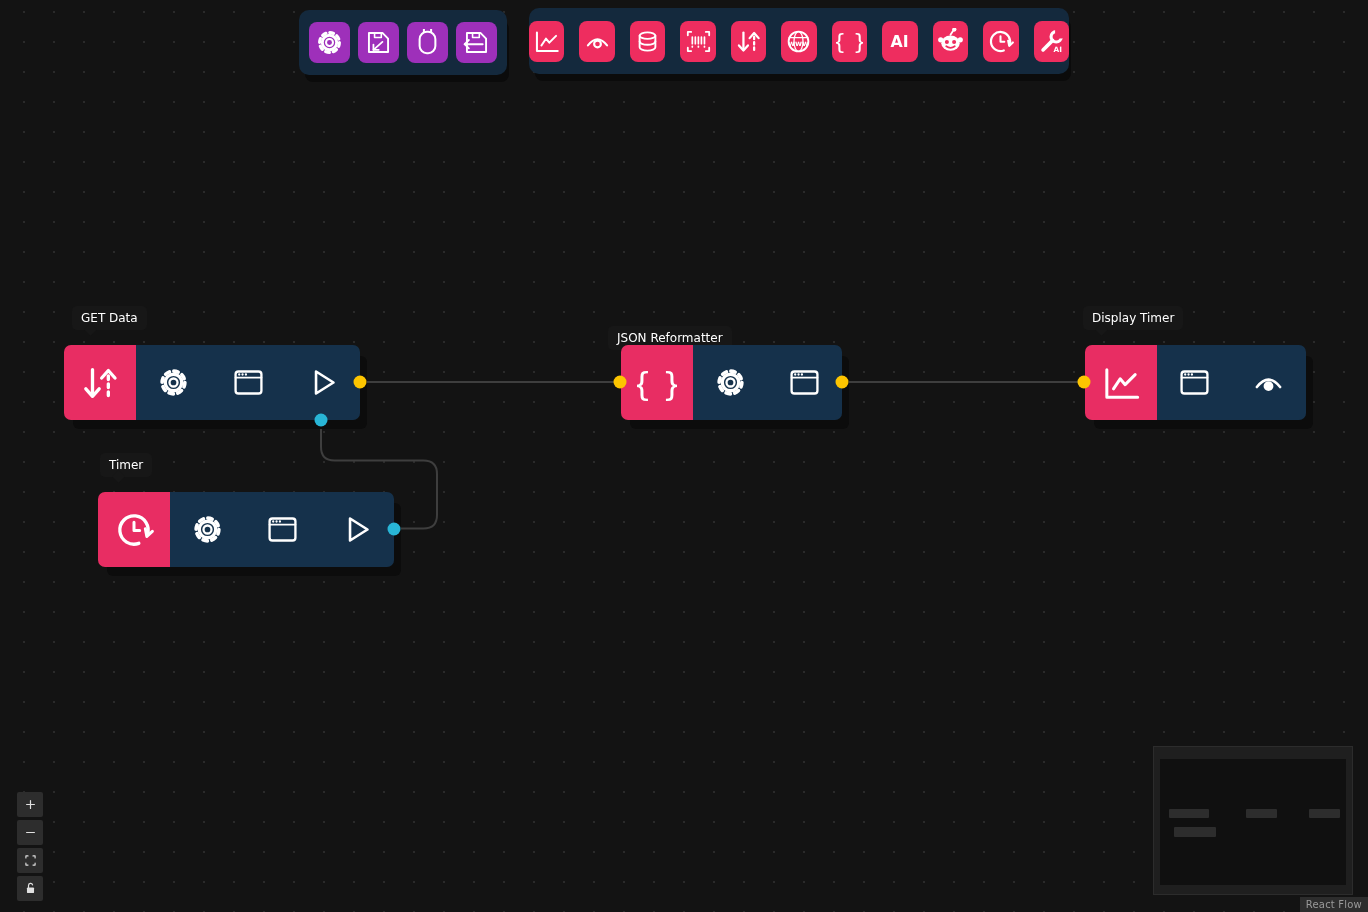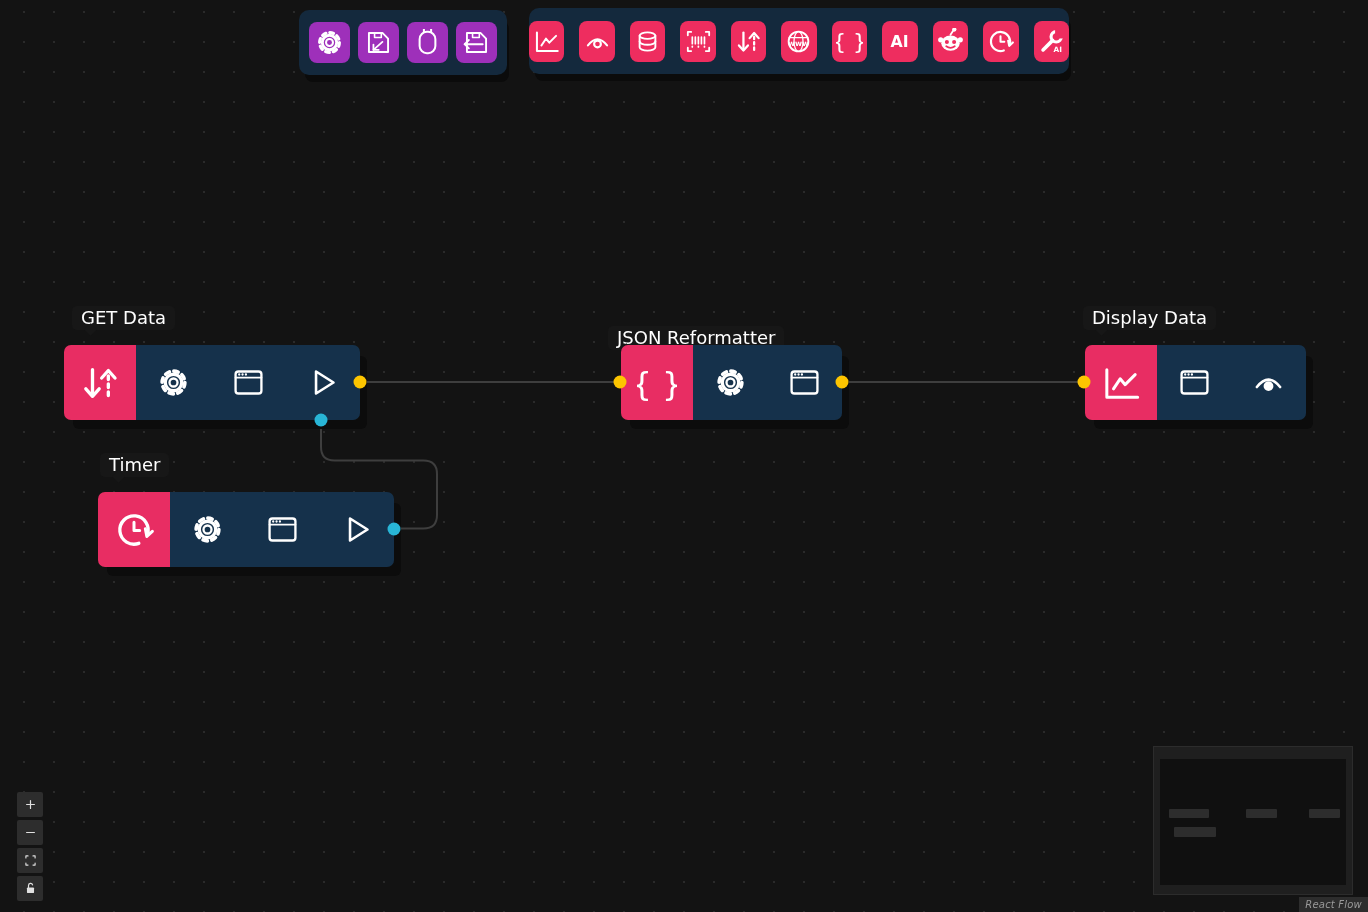--- a/index.html
+++ b/index.html
@@ -22,56 +22,56 @@
   .icon svg{display:block;width:100%;height:100%;}
   .tbtn .icon{width:27px;height:27px;}
   
   .node{position:absolute;display:flex;border-radius:7px;box-shadow:8px 10px 0 -1px #0c0c0c;}
   .node .accent{--bg:#e82d63;width:72px;background:var(--bg);border-radius:7px 0 0 7px;
     display:flex;align-items:center;justify-content:center;cursor:grab;}
   .node .accent .icon{width:40px;height:40px;}
   .node .body{flex:1;background:#15314b;border-radius:0 7px 7px 0;display:flex;}
   .node .action{flex:1;display:flex;align-items:center;justify-content:center;cursor:pointer;}
   .node .action .icon{width:31px;height:31px;}
-  .node-label{position:absolute;background:#171717;color:#fff;font-size:18px;line-height:14px;
+  .node-label{position:absolute;background:#171717;color:#fff;font-size:12px;line-height:14px;
     padding:5px 9px;border-radius:5px;white-space:nowrap;}
   .node-label::after{content:"";position:absolute;left:14px;bottom:-4px;width:9px;height:9px;
     background:#171717;transform:rotate(45deg);}
   .handle{position:absolute;width:13px;height:13px;border-radius:50%;
     transform:translate(-50%,-50%);cursor:crosshair;}
   .handle.data{background:#fdc500;}
   .handle.trigger{background:#28b5d6;}
   
   #controls{position:absolute;left:17px;top:792px;display:flex;flex-direction:column;gap:3px;}
   .ctrl{width:26px;height:25px;background:#2d2d2d;border:none;border-radius:2px;padding:0;
     display:flex;align-items:center;justify-content:center;cursor:pointer;}
   .ctrl .icon{width:17px;height:17px;}
   
   #minimap{position:absolute;left:1153px;top:746px;width:200px;height:149px;background:#1f1f1f;
     border:1px solid #2c2c2c;box-sizing:border-box;}
   .mm-view{position:absolute;left:6px;top:12px;width:186px;height:126px;background:#101010;}
   .mm-node{position:absolute;background:#2d2d2d;border-radius:1px;}
   
   #attribution{position:absolute;right:0;bottom:0;background:#2d2d2d;color:#999;
-    font-size:10px;padding:2px 6px;letter-spacing:.2px;font-style:italic;}
+    font-size:10px;padding:2px 6px;letter-spacing:.2px;}
 </style>
 </head>
 <body>
 
 <div class="canvas">
   <svg class="edges" id="edges-layer" viewBox="0 0 1368 912">
       <path d="M360,382 H620" class="edge"></path>
       <path d="M842,382 H1084" class="edge"></path>
       <path d="M321,420 V447 Q321,460.5 334.5,460.5 H423.5 Q437,460.5 437,474 V515 Q437,528.5 423.5,528.5 H395" class="edge"></path>
     </svg>
   <div id="labels-layer">
       <div class="node-label" style="left: 72px; top: 306px;">GET Data</div>
       <div class="node-label" style="left: 100px; top: 453px;">Timer</div>
       <div class="node-label" style="left: 608px; top: 306px; margin-top: 20px;">JSON Reformatter</div>
-      <div class="node-label" style="left: 1083px; top: 306px;">Display Data</div>
+      <div class="node-label" style="left: 1083px; top: 306px;">Display Timer</div>
     </div>
   <div id="nodes-layer">
       <div class="node" style="left: 64px; top: 345px; width: 296px; height: 75px;">
         <div class="accent">
           <span class="icon">
             <svg viewBox="0 0 24 24">
               <g transform="translate(12 12)" fill="none" stroke="#fff" stroke-linecap="round" stroke-linejoin="round">
                 <path d="M-4.5,-8 V7" stroke-width="2"></path>
                 <path d="M-8.5,3.5 L-4.5,8 L-0.5,3.5" stroke-width="2"></path>
                 <path d="M5,7.5 V-6.5" stroke-width="2" stroke-dasharray="2.2 2.6"></path>

